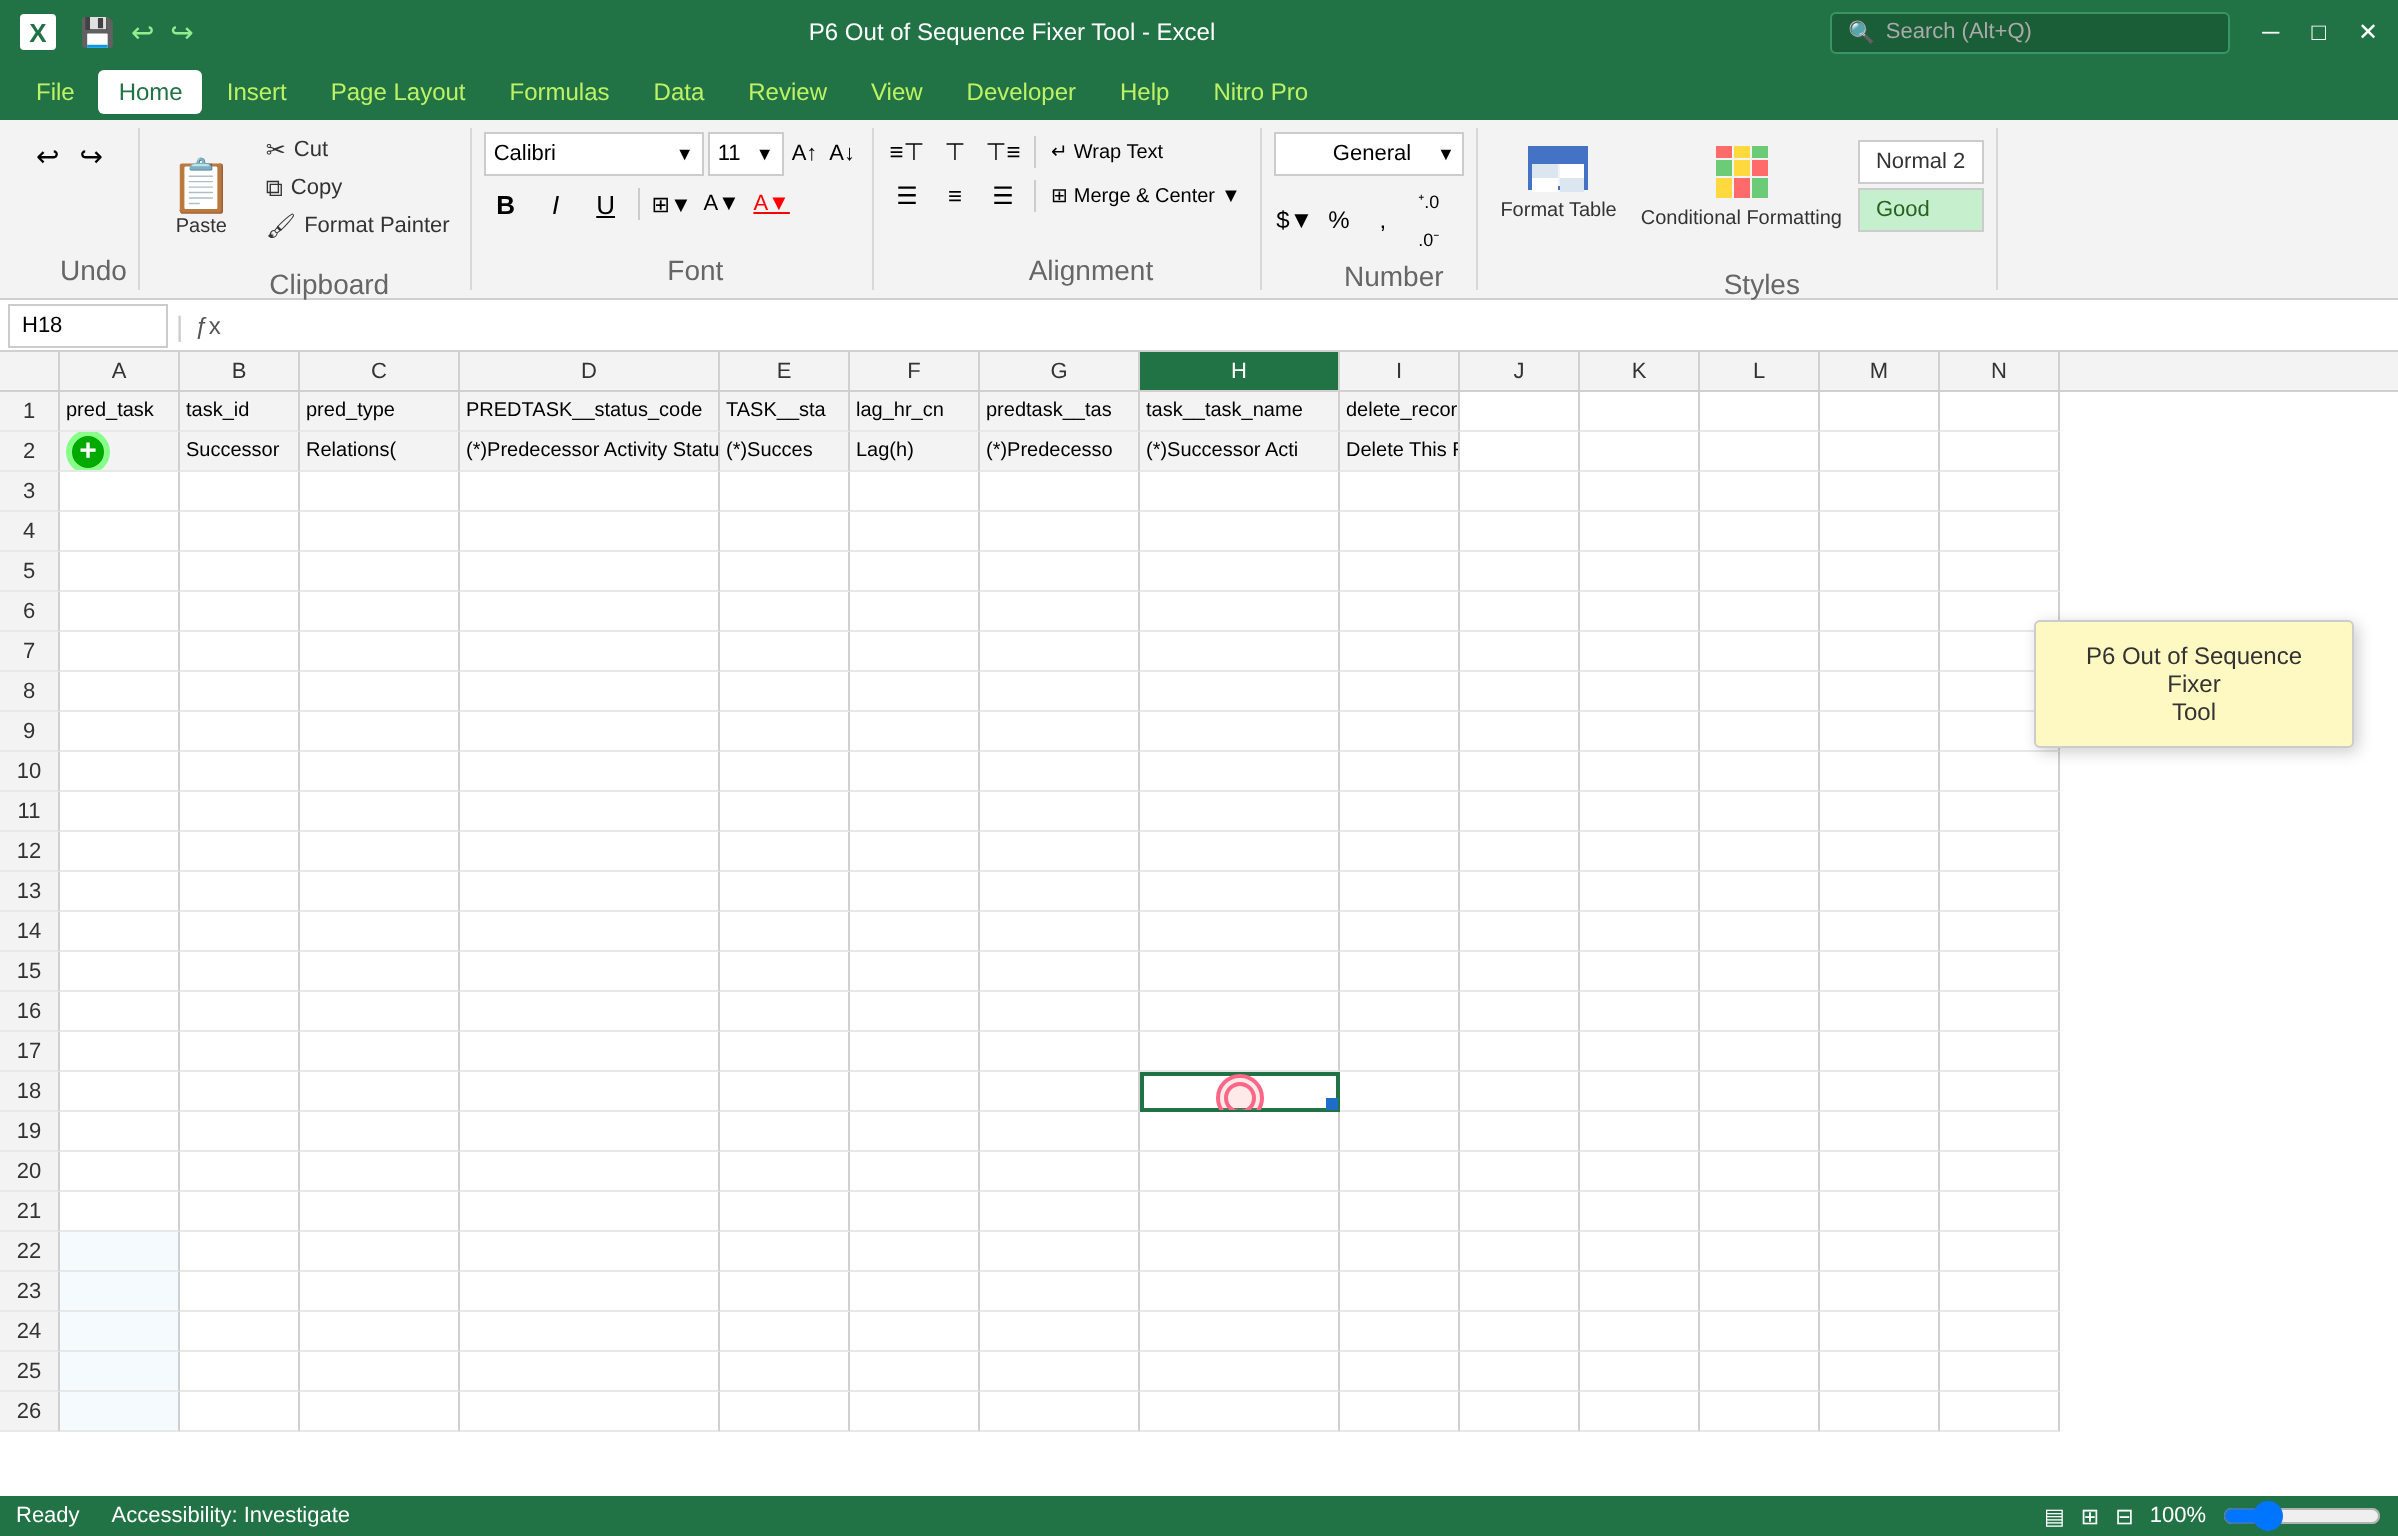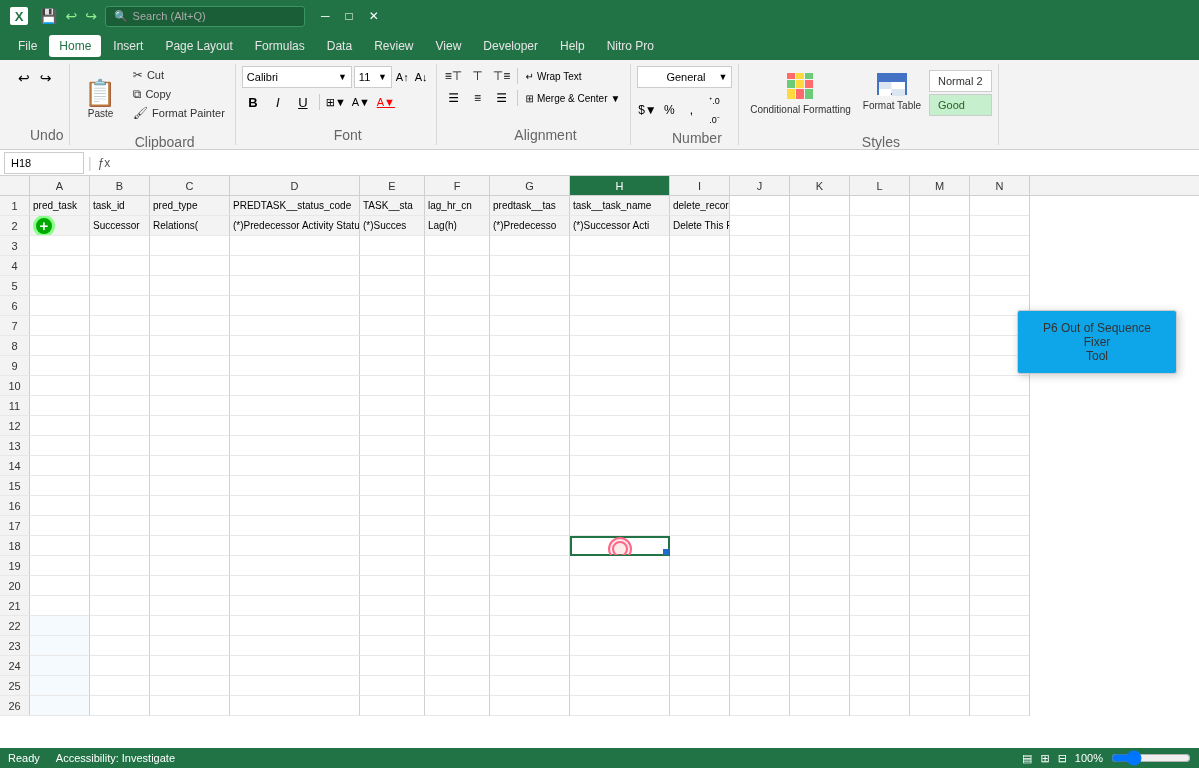--- a/index.html
+++ b/index.html
@@ -46,21 +46,21 @@
       display: flex;
       align-items: center;
       padding: 0 8px;
       gap: 2px;
     }
     #menu-bar .menu-item {
       padding: 4px 10px;
       font-size: 12px;
       cursor: pointer;
       border-radius: 3px;
-      color: #e5e5e5;
+      color: #bef264;
     }
     #menu-bar .menu-item.active { background: white; color: #217346; font-weight: 500; }
 
     
     #ribbon {
       background: #f3f3f3;
       border-bottom: 1px solid #d0d0d0;
       height: 90px;
       display: flex;
       align-items: stretch;
@@ -349,21 +349,21 @@
       font-size: 11px;
       gap: 16px;
       position: fixed;
       bottom: 0;
       width: 1199px;
     }
 
     
     .tooltip-box {
       position: absolute;
-      background: #0ea5e9;
+      background: #fef9c3;
       border: 1px solid #ccc;
       box-shadow: 2px 2px 8px rgba(0,0,0,0.2);
       padding: 10px 14px;
       font-size: 12px;
       font-weight: 500;
       border-radius: 3px;
       text-align: center;
       color: #333;
       z-index: 100;
     }
@@ -448,20 +448,21 @@
 </head>
 <body>
 
 <div id="title-bar">
   <div class="app-icon">
     <span style="color:#217346;font-weight:900;font-size:13px;">X</span>
   </div>
   <span style="font-size:14px;color:#90EE90;margin-left:4px;">💾</span>
   <span style="font-size:14px;color:#90EE90;">↩</span>
   <span style="font-size:14px;color:#90EE90;">↪</span>
+  <div class="title-text">P6 Out of Sequence Fixer Tool  -  Excel</div>
   <div class="search-box">
     <span style="font-size:11px;">🔍</span>
     <span style="color:#aaa;font-size:11px;">Search (Alt+Q)</span>
   </div>
   <span style="color:white;margin-left:8px;cursor:pointer;">─</span>
   <span style="color:white;margin-left:8px;cursor:pointer;">□</span>
   <span style="color:white;margin-left:8px;cursor:pointer;">✕</span>
 </div>
 
 <div id="menu-bar">
@@ -586,47 +587,47 @@
         </div>
       </div>
     </div>
     <div class="ribbon-group-label">Number</div>
   </div>
 
   <div class="ribbon-group" style="min-width:260px;">
     <div class="ribbon-group-content" style="gap:4px;">
 
       <div class="cond-btn">
+        <div style="margin-top:4px;border:2px solid #4472c4;width:30px;height:22px;display:grid;grid-template-rows:1fr 1fr 1fr;">
+          <div style="background:#4472c4;width:100%;height:7px;"></div>
+          <div style="display:flex;gap:1px;height:7px;">
+            <div style="background:#dce6f1;flex:1;"></div>
+            <div style="background:#fff;flex:1;"></div>
+          </div>
+          <div style="display:flex;gap:1px;height:7px;">
+            <div style="background:#fff;flex:1;"></div>
+            <div style="background:#dce6f1;flex:1;"></div>
+          </div>
+        </div>
+        <div class="label">Format Table</div>
+      </div>
+
+      <div class="cond-btn">
         <div style="display:grid;grid-template-columns:1fr 1fr 1fr;gap:1px;margin-top:4px;">
           <div style="background:#ff6b6b;width:8px;height:6px;"></div>
           <div style="background:#ffd93d;width:8px;height:6px;"></div>
           <div style="background:#6bcb77;width:8px;height:6px;"></div>
           <div style="background:#6bcb77;width:8px;height:8px;"></div>
           <div style="background:#ffd93d;width:8px;height:8px;"></div>
           <div style="background:#ff6b6b;width:8px;height:8px;"></div>
           <div style="background:#ffd93d;width:8px;height:10px;"></div>
           <div style="background:#ff6b6b;width:8px;height:10px;"></div>
           <div style="background:#6bcb77;width:8px;height:10px;"></div>
         </div>
         <div class="label">Conditional Formatting</div>
-      </div>
-
-      <div class="cond-btn">
-        <div style="margin-top:4px;border:2px solid #4472c4;width:30px;height:22px;display:grid;grid-template-rows:1fr 1fr 1fr;">
-          <div style="background:#4472c4;width:100%;height:7px;"></div>
-          <div style="display:flex;gap:1px;height:7px;">
-            <div style="background:#dce6f1;flex:1;"></div>
-            <div style="background:#fff;flex:1;"></div>
-          </div>
-          <div style="display:flex;gap:1px;height:7px;">
-            <div style="background:#fff;flex:1;"></div>
-            <div style="background:#dce6f1;flex:1;"></div>
-          </div>
-        </div>
-        <div class="label">Format Table</div>
       </div>
 
       <div style="display:flex;flex-direction:column;gap:2px;padding-top:4px;">
         <div class="style-box style-normal2">
           <span style="font-size:11px;">Normal 2</span>
         </div>
         <div class="style-box style-good">
           <span style="font-size:11px;">Good</span>
         </div>
       </div>

